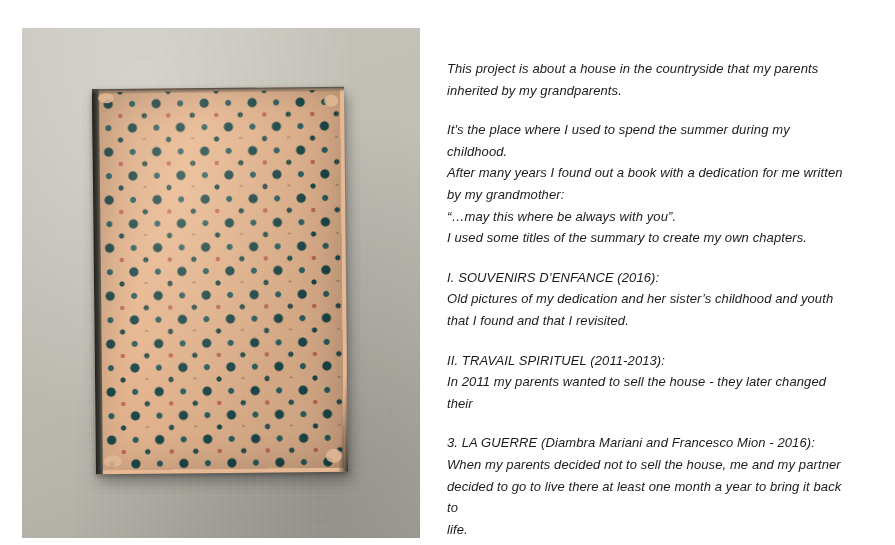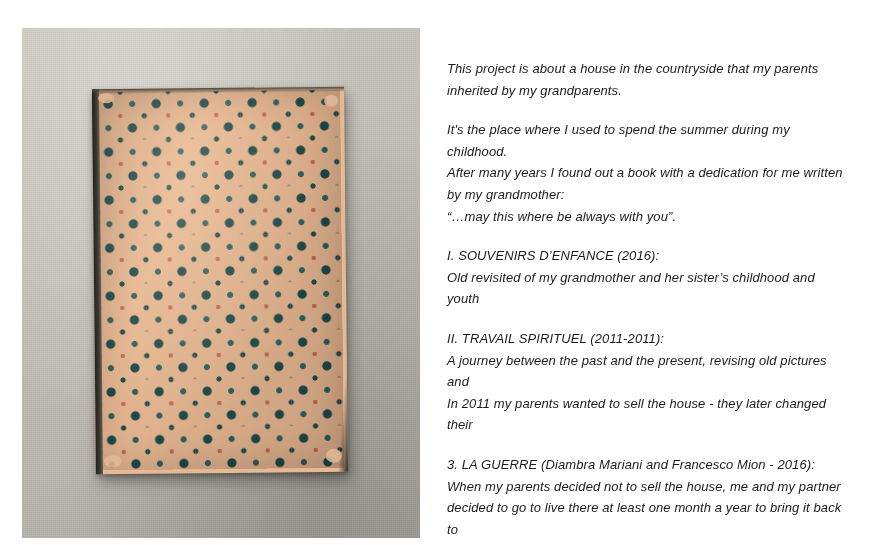--- a/index.html
+++ b/index.html
@@ -170,30 +170,31 @@
     <p class="para">
       <span class="line">This project is about a house in the countryside that my parents</span>
       <span class="line">inherited by my grandparents.</span>
     </p>
 
     <p class="para">
       <span class="line">It's the place where I used to spend the summer during my childhood.</span>
       <span class="line">After many years I found out a book with a dedication for me written</span>
       <span class="line">by my grandmother:</span>
       <span class="line">“…may this where be always with you”.</span>
+      <span class="line">I used some titles of the summary to create my own chapters.</span>
     </p>
 
     <p class="para">
       <span class="line">I. SOUVENIRS D’ENFANCE (2016):</span>
-      <span class="line">Old revisited of my grandmother and her sister’s childhood and youth</span>
-    </p>
-
-    <p class="para">
-      <span class="line">II. TRAVAIL SPIRITUEL (2011-2011):</span>
-      <span class="line">A journey between the past and the present, revising old pictures and</span>
+      <span class="line">Old pictures of my dedication and her sister’s childhood and youth</span>
+      <span class="line">that I found and that I revisited.</span>
+    </p>
+
+    <p class="para">
+      <span class="line">II. TRAVAIL SPIRITUEL (2011-2013):</span>
       <span class="line">In 2011 my parents wanted to sell the house - they later changed their</span>
     </p>
 
     <p class="para">
       <span class="line">3. LA GUERRE (Diambra Mariani and Francesco Mion - 2016):</span>
       <span class="line">When my parents decided not to sell the house, me and my partner</span>
       <span class="line">decided to go to live there at least one month a year to bring it back to</span>
       <span class="line">life.</span>
     </p>
 

